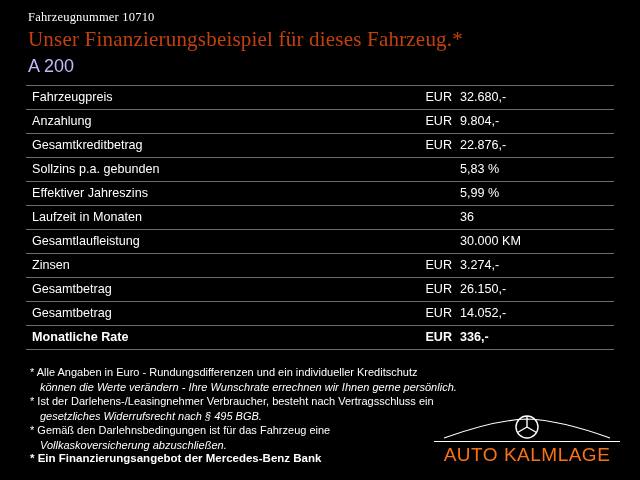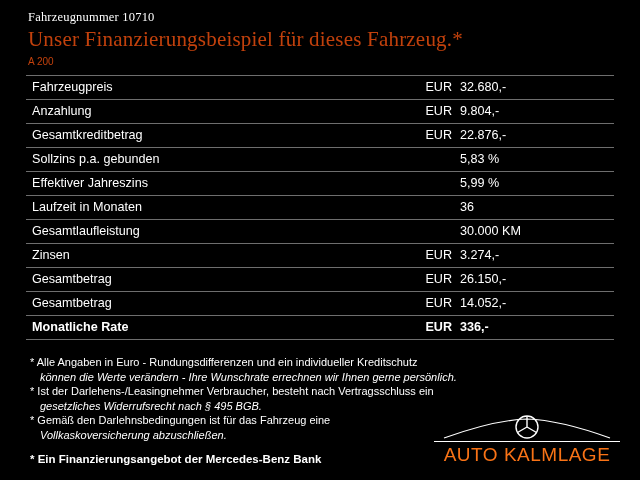--- a/index.html
+++ b/index.html
@@ -32,23 +32,23 @@
   .headline {
     font-family: "Liberation Serif", serif;
     font-size: 21px;
     font-weight: normal;
     letter-spacing: 0.2px;
     margin: 2px 0 4px 2px;
     color: #c2410c;
     white-space: nowrap;
   }
   .model {
-    font-size: 10px;
+    font-size: 18px;
     margin: 0 0 8px 2px;
-    color: #c2410c;
+    color: #c4b5fd;
   }
   .table {
     width: 100%;
     border-collapse: collapse;
     border-spacing: 0;
     table-layout: fixed;
   }
   .table tr {
     border-top: 1px solid #6e6e6e;
   }
@@ -85,21 +85,20 @@
     padding-left: 4px;
   }
   .notes p {
     margin: 0;
   }
   .notes .indent {
     padding-left: 10px;
     font-style: italic;
   }
   .footer-note {
-    margin-top: 11px;
     font-size: 11.5px;
     font-weight: bold;
     padding-left: 4px;
     color: #ffffff;
   }
   .logo {
     position: absolute;
     right: 18px;
     bottom: 8px;
     width: 190px;

